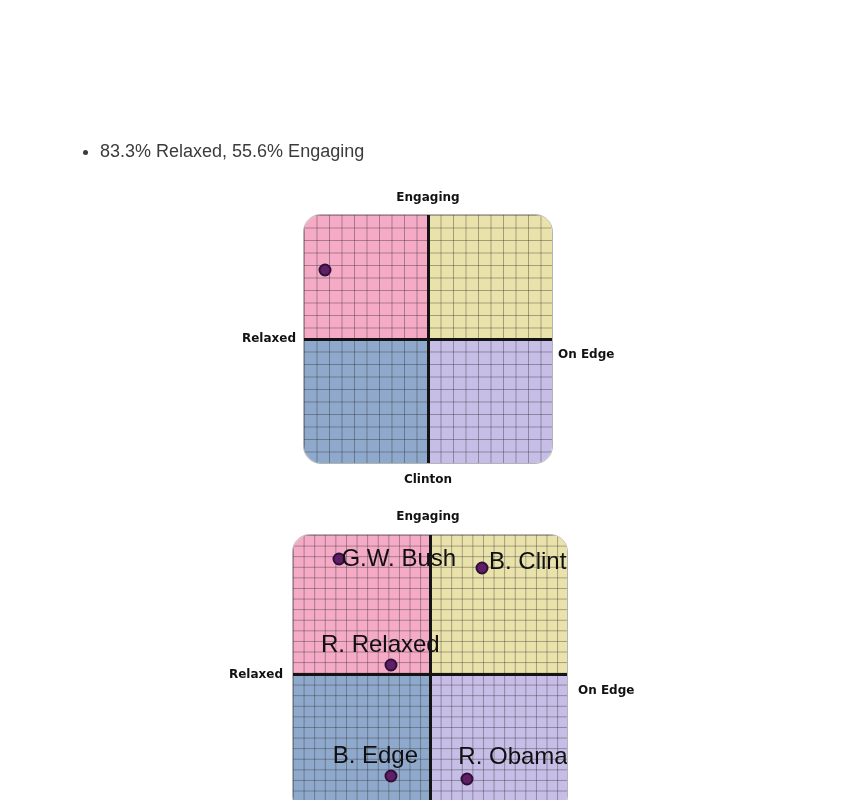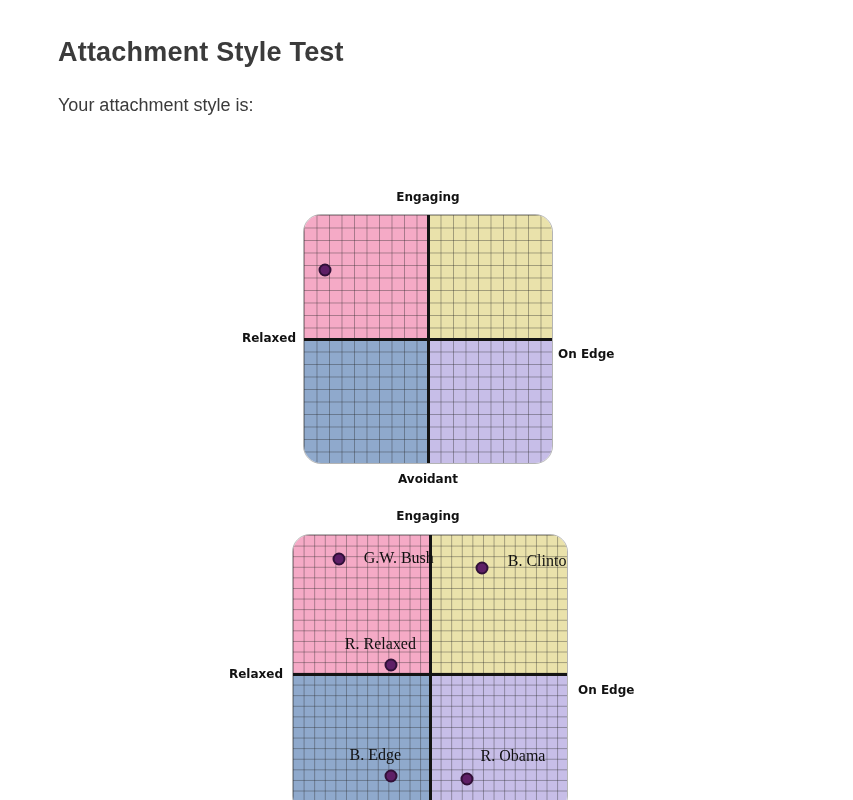--- a/index.html
+++ b/index.html
@@ -122,44 +122,45 @@
     position: absolute;
     width: 13px; height: 13px;
     border-radius: 50%;
     background: var(--dot-fill);
     border: 2px solid var(--dot-stroke);
     transform: translate(-50%, -50%);
     z-index: 3;
   }
   .pt-label {
     position: absolute;
-    font-family: Liberation Serif, serif;
-    font-size: 16px;
+    font-family: Liberation Sans, sans-serif;
+    font-size: 24px;
     font-weight: 400;
     color: #101010;
     white-space: nowrap;
     transform: translate(-50%, -50%);
     z-index: 4;
   }
 </style>
 </head>
 <body>
 
 <div class="page">
 
-  <h1 class="page-title">Attachment Style Test</h1>
 
-  <p class="intro-text">Your attachment style is:</p>
 
+  <ul class="result-list">
+    <li>83.3% Relaxed, 55.6% Engaging</li>
+  </ul>
 
   <div class="fig" id="fig0">
     <div class="axis-label top center">Engaging</div>
     <div class="axis-label left right-anchor">Relaxed</div>
     <div class="axis-label right left-anchor">On Edge</div>
-    <div class="axis-label bottom center">Avoidant</div>
+    <div class="axis-label bottom center">Clinton</div>
     <div class="box box0">
       <div class="quad tl"></div>
       <div class="quad tr"></div>
       <div class="quad bl"></div>
       <div class="quad br"></div>
       <div class="axis-v"></div>
       <div class="axis-h"></div>
     <div class="dot" style="left: 8.4%; top: 22%;"></div>
       </div>
   </div>

